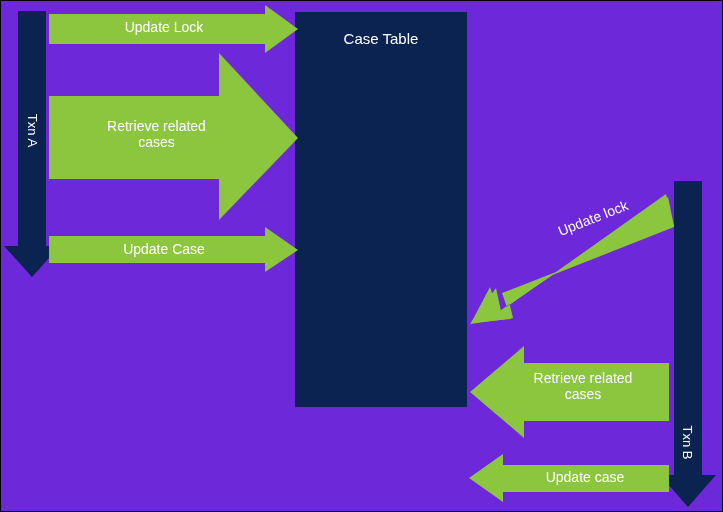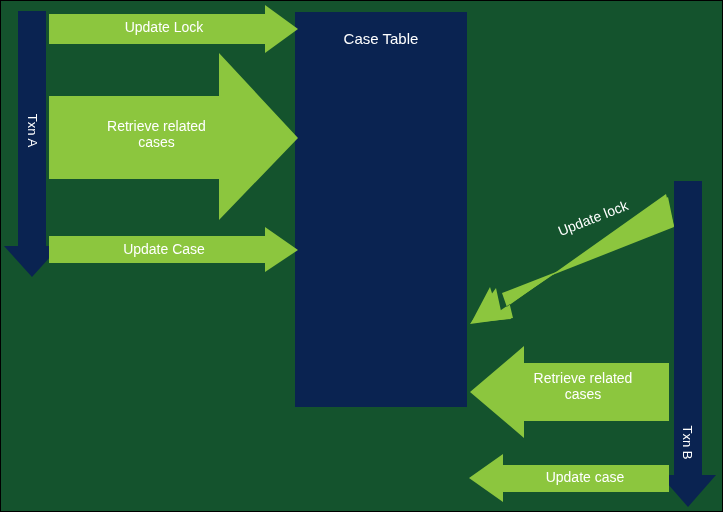--- a/index.html
+++ b/index.html
@@ -4,21 +4,21 @@
 <style>
   html, body {
     margin: 0;
     padding: 0;
     background: #ffffff;
   }
   #canvas {
     position: relative;
     width: 723px;
     height: 512px;
-    background: #14532d;
+    background: #6d28d9;
     border: 1px solid #000000;
     box-sizing: border-box;
     overflow: hidden;
     font-family: "Liberation Sans", sans-serif;
   }
   .layer {
     position: absolute;
     left: 0;
     top: 0;
     width: 723px;

